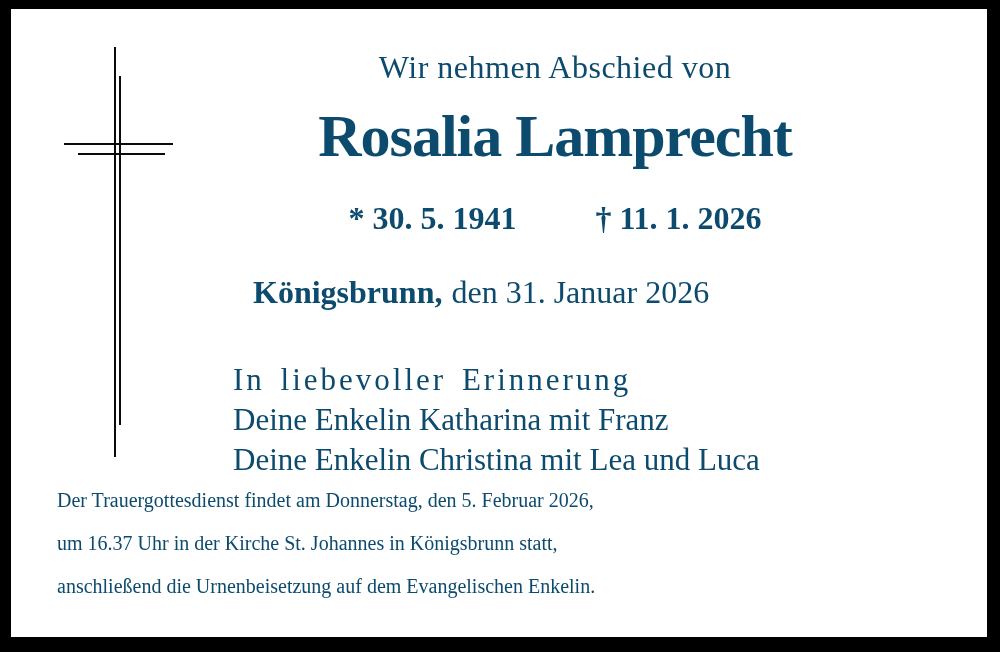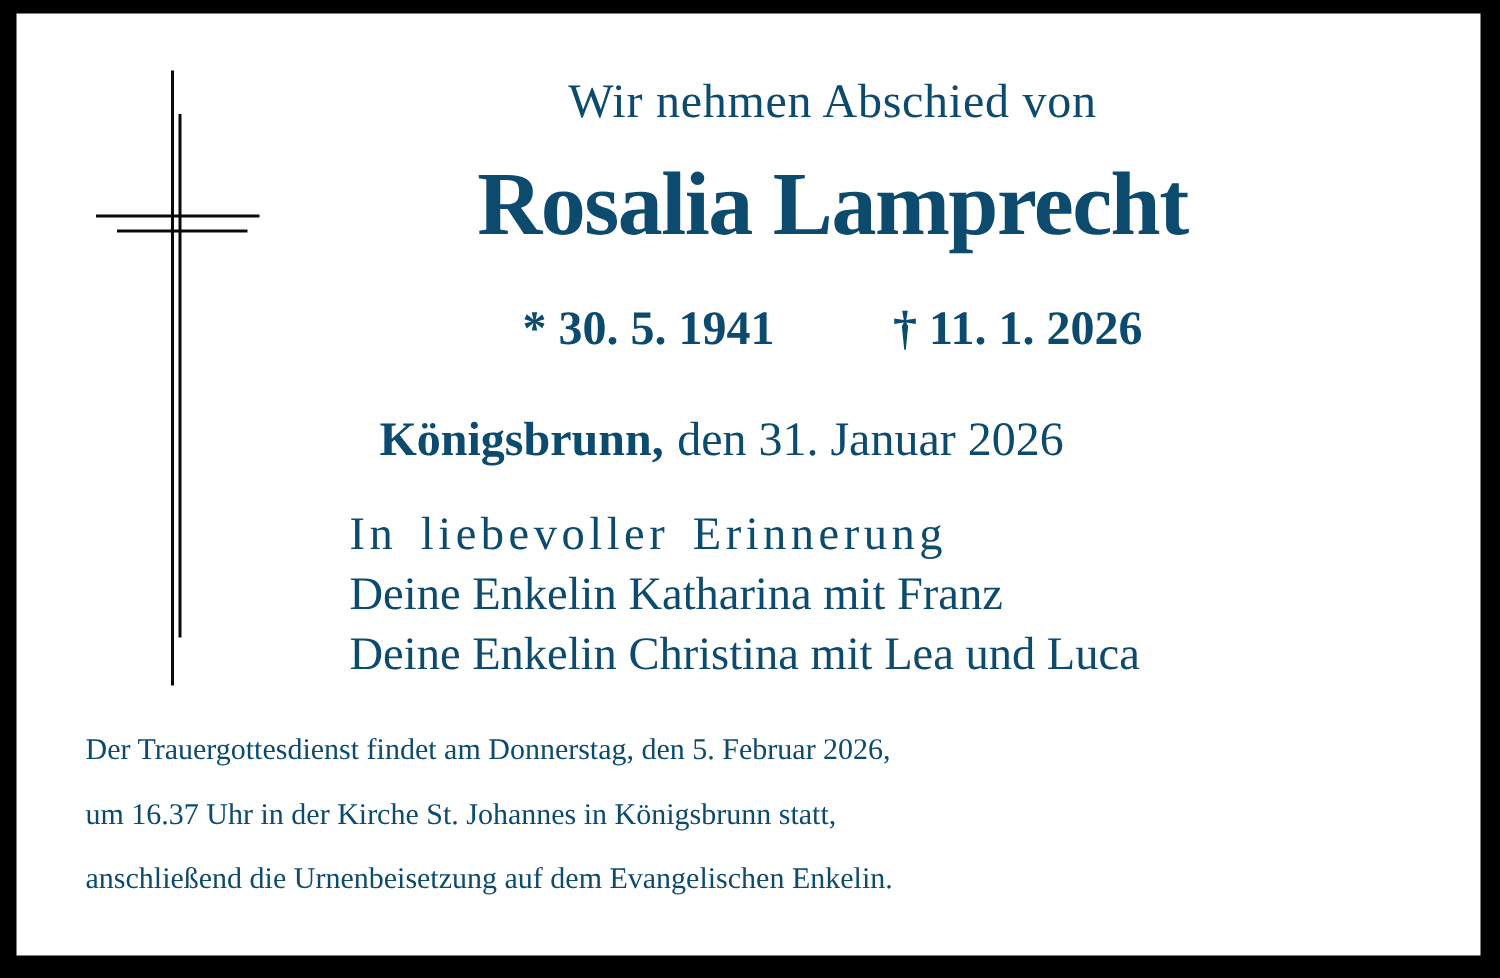--- a/index.html
+++ b/index.html
@@ -78,20 +78,21 @@
     position: absolute;
     left: 222px;
     top: 327px;
     font-size: 31px;
     line-height: 40px;
     white-space: nowrap;
   }
   .remembrance-title {
     letter-spacing: 3px;
     word-spacing: 5px;
+    margin-top: 24px;
   }
 
   .service {
     position: absolute;
     left: 46px;
     top: 470px;
     font-size: 20px;
     line-height: 43px;
     white-space: nowrap;
   }

